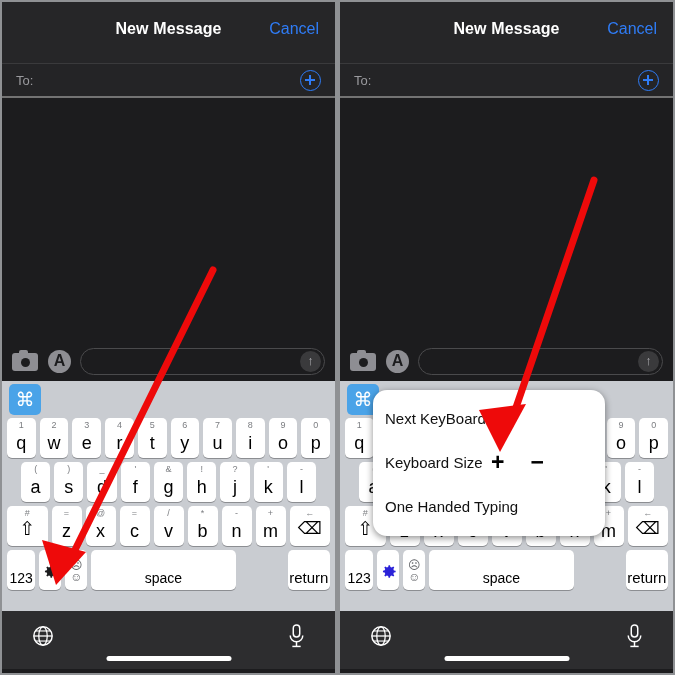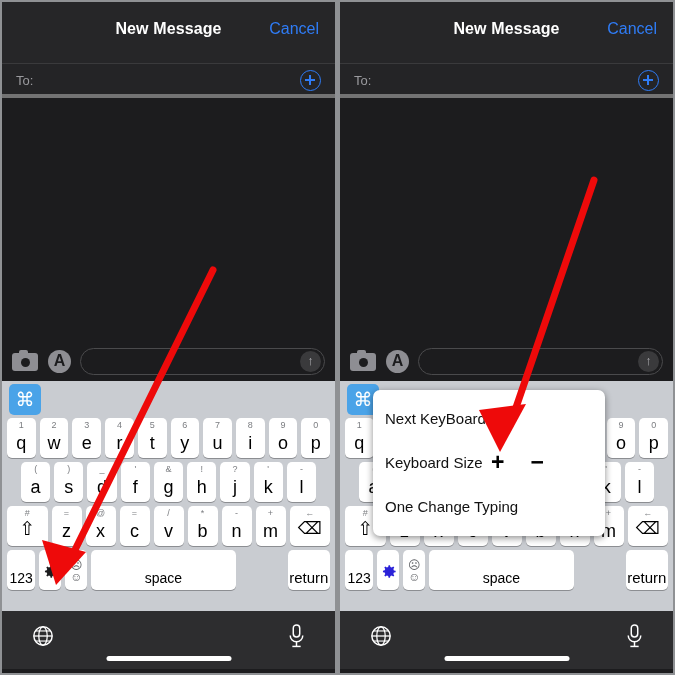--- a/index.html
+++ b/index.html
@@ -49,21 +49,21 @@
     right: 16px; top: 18px;
     color: #2f7cf6;
     font-size: 16px;
   }
 
   
   .to-row {
     position: relative;
     height: 34px;
     background: #242426;
-    border-bottom: 4px solid #737373;
+    border-bottom: 2px solid #737373;
   }
   .to-label {
     position: absolute;
     left: 14px; top: 9px;
     color: #9a9a9e;
     font-size: 13px;
   }
   .add-contact {
     position: absolute;
     right: 14px; top: 6px;
@@ -261,21 +261,21 @@
     background: #ffffff;
   }
 
   
   .popup {
     position: absolute;
     left: 33px;
     top: 9px;
     width: 232px;
     background: #ffffff;
-    border-radius: 7px;
+    border-radius: 14px;
     box-shadow: 0 2px 7px rgba(0,0,0,.45);
     padding: 6px 0 8px;
     z-index: 30;
   }
   .popup-item {
     position: relative;
     height: 44px;
     display: flex;
     align-items: center;
     padding-left: 12px;
@@ -689,21 +689,21 @@
           <span>Next KeyBoard</span>
         </div>
         <div class="popup-item">
           <span>Keyboard Size</span>
           <span class="ks-controls">
             <span class="ks-plus">+</span>
             <span class="ks-minus">−</span>
           </span>
         </div>
         <div class="popup-item">
-          <span>One Change Typing</span>
+          <span>One Handed Typing</span>
         </div>
       </div>
     </div>
 
     <div class="bottombar">
       <svg class="globe-icon" viewBox="0 0 24 24">
         <circle cx="12" cy="12" r="10" fill="none" stroke="#fff" stroke-width="1.6"></circle>
         <ellipse cx="12" cy="12" rx="4.6" ry="10" fill="none" stroke="#fff" stroke-width="1.4"></ellipse>
         <line x1="2" y1="12" x2="22" y2="12" stroke="#fff" stroke-width="1.4"></line>
         <line x1="4" y1="6.5" x2="20" y2="6.5" stroke="#fff" stroke-width="1.2"></line>

